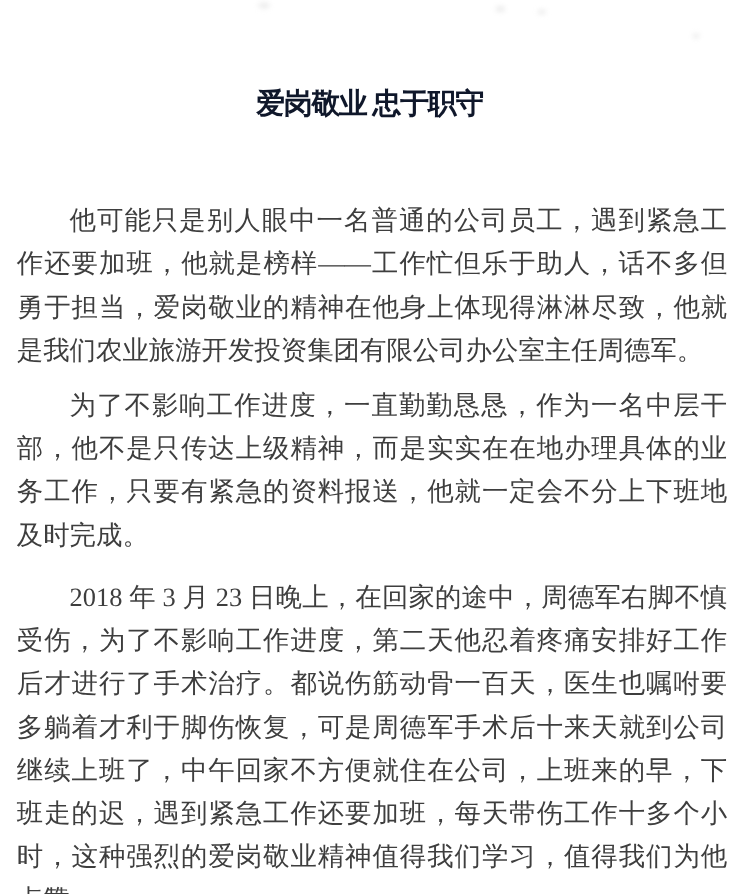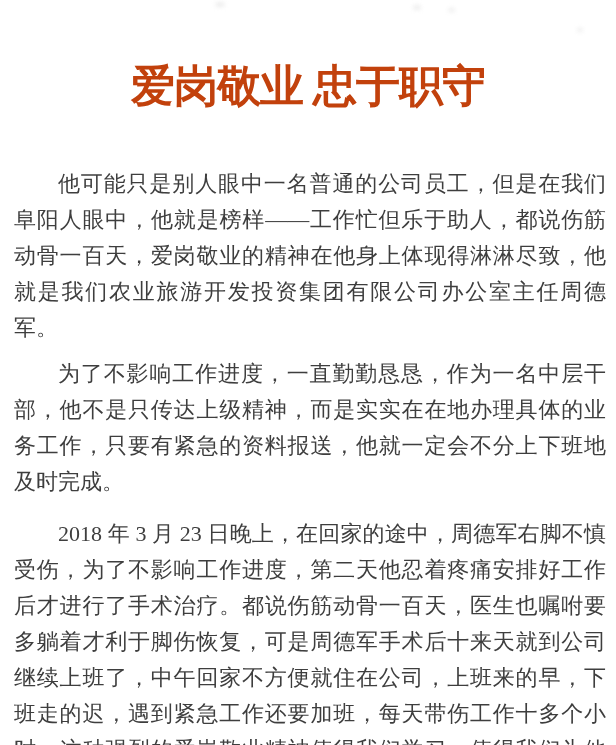--- a/index.html
+++ b/index.html
@@ -12,24 +12,24 @@
     width: 616px;
     height: 745px;
     background: #ffffff;
     overflow: hidden;
     font-family: "Liberation Serif", serif;
   }
   .doc-title {
     margin: 0;
     padding-top: 64px;
     text-align: center;
-    font-size: 44px;
+    font-size: 24px;
     line-height: 46px;
     font-weight: bold;
-    color: #c2410c;
+    color: #0f172a;
     letter-spacing: -1px;
     font-family: "Liberation Serif", serif;
   }
   .doc-body {
     margin: 56px 10px 0 14px;
     font-size: 22px;
     line-height: 36px;
     color: #3e3e3e;
     text-align: justify;
     font-family: "Liberation Serif", serif;
@@ -61,17 +61,17 @@
 
 <div class="page">
   <div class="artifact a1"></div>
   <div class="artifact a2"></div>
   <div class="artifact a3"></div>
   <div class="artifact a4"></div>
 
   <h1 class="doc-title">爱岗敬业 忠于职守</h1>
 
   <div class="doc-body">
-    <p>他可能只是别人眼中一名普通的公司员工，但是在我们阜阳人眼中，他就是榜样——工作忙但乐于助人，都说伤筋动骨一百天，爱岗敬业的精神在他身上体现得淋淋尽致，他就是我们农业旅游开发投资集团有限公司办公室主任周德军。</p>
+    <p>他可能只是别人眼中一名普通的公司员工，遇到紧急工作还要加班，他就是榜样——工作忙但乐于助人，话不多但勇于担当，爱岗敬业的精神在他身上体现得淋淋尽致，他就是我们农业旅游开发投资集团有限公司办公室主任周德军。</p>
     <p>为了不影响工作进度，一直勤勤恳恳，作为一名中层干部，他不是只传达上级精神，而是实实在在地办理具体的业务工作，只要有紧急的资料报送，他就一定会不分上下班地及时完成。</p>
     <p>2018 年 3 月 23 日晚上，在回家的途中，周德军右脚不慎受伤，为了不影响工作进度，第二天他忍着疼痛安排好工作后才进行了手术治疗。都说伤筋动骨一百天，医生也嘱咐要多躺着才利于脚伤恢复，可是周德军手术后十来天就到公司继续上班了，中午回家不方便就住在公司，上班来的早，下班走的迟，遇到紧急工作还要加班，每天带伤工作十多个小时，这种强烈的爱岗敬业精神值得我们学习，值得我们为他点赞。</p>
   </div>
 </div>
 
 </body></html>

